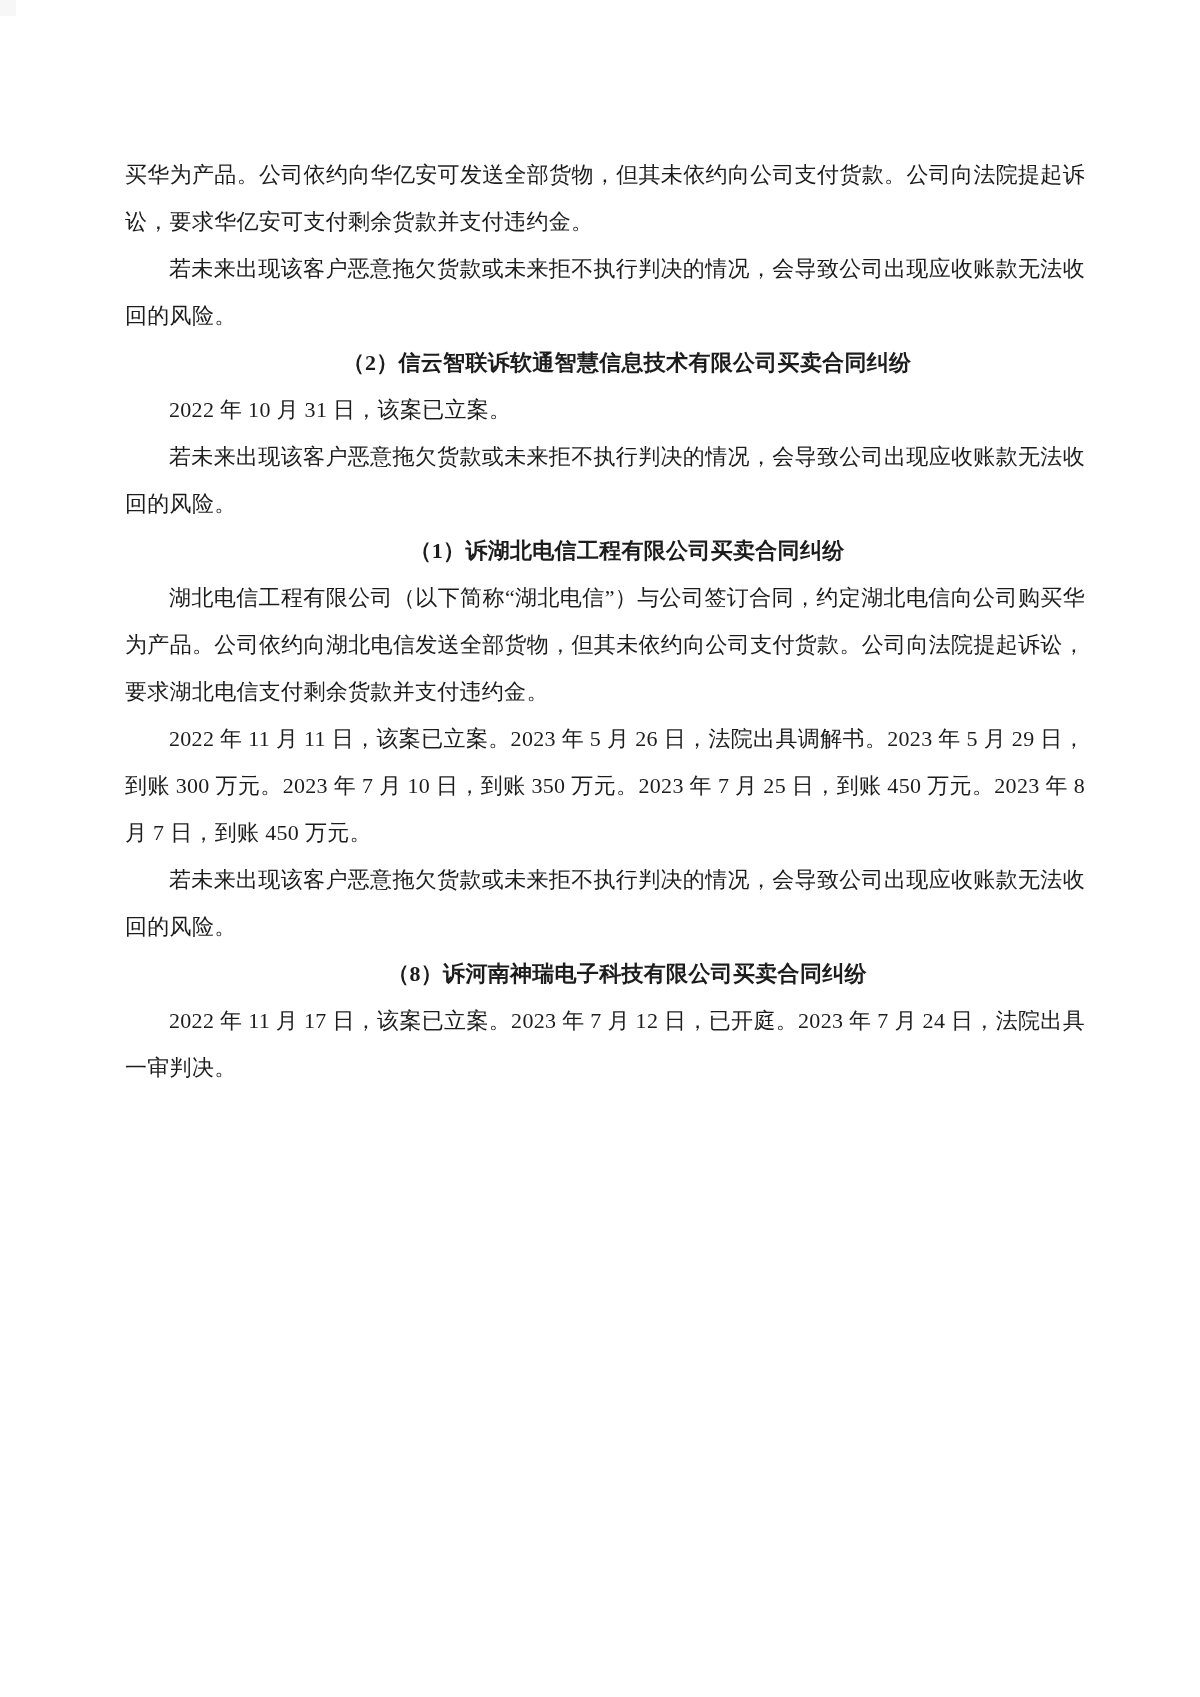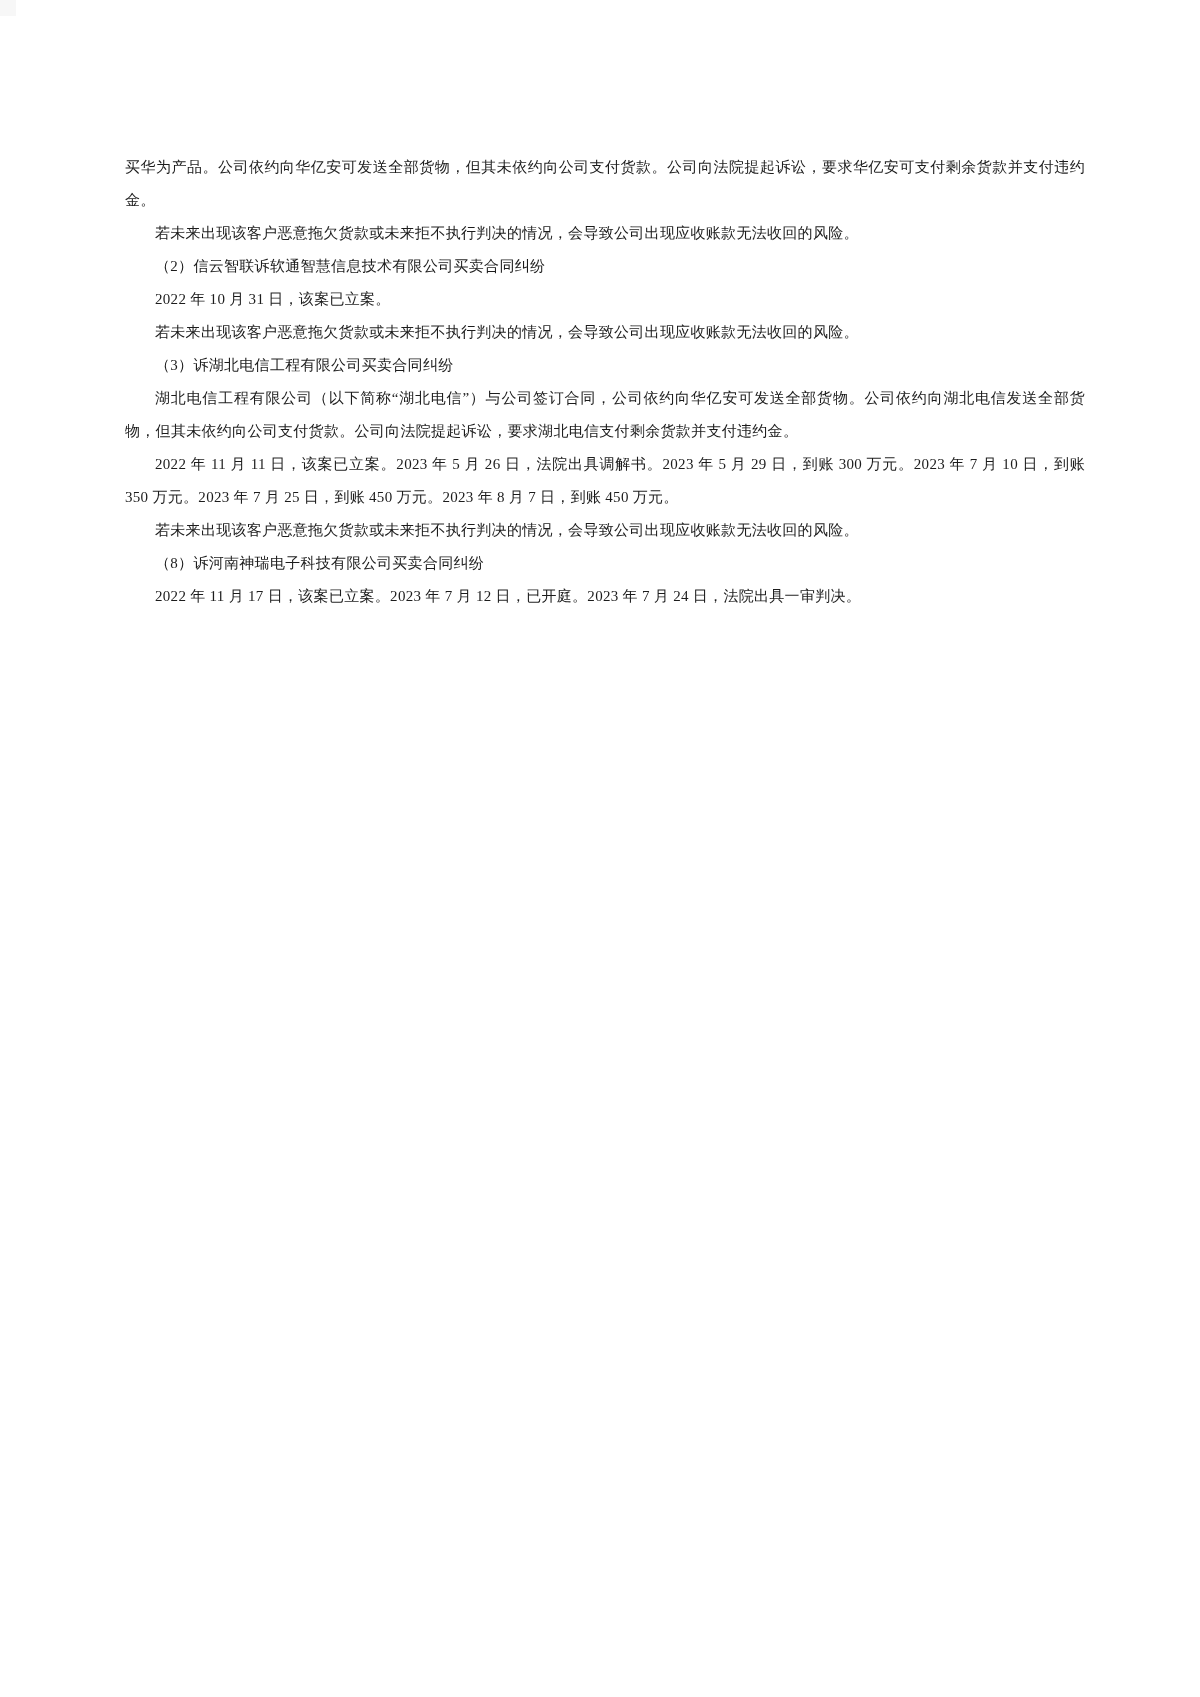--- a/index.html
+++ b/index.html
@@ -26,47 +26,47 @@
     left: 0;
     width: 16px;
     height: 16px;
     background: #f7f7f7;
   }
   .content {
     position: absolute;
     top: 151px;
     left: 125px;
     width: 960px;
-    font-size: 15px;
-    line-height: 33px;
+    font-size: 22px;
+    line-height: 47px;
     color: var(--text-color);
     text-align: justify;
     letter-spacing: 0.3px;
   }
   .content p {
     margin: 0;
     padding: 0;
   }
   p.indent { text-indent: 2em; }
   p.heading {
-    font-weight: 400;
-    text-align: left;
+    font-weight: 700;
+    text-align: center;
   }
 </style>
 </head>
 <body>
 
 <div class="page">
   <div class="corner-artifact"></div>
   <div class="content">
     <p class="body">买华为产品。公司依约向华亿安可发送全部货物，但其未依约向公司支付货款。公司向法院提起诉讼，要求华亿安可支付剩余货款并支付违约金。</p>
     <p class="body indent">若未来出现该客户恶意拖欠货款或未来拒不执行判决的情况，会导致公司出现应收账款无法收回的风险。</p>
     <p class="heading indent">（2）信云智联诉软通智慧信息技术有限公司买卖合同纠纷</p>
     <p class="body indent">2022 年 10 月 31 日，该案已立案。</p>
     <p class="body indent">若未来出现该客户恶意拖欠货款或未来拒不执行判决的情况，会导致公司出现应收账款无法收回的风险。</p>
-    <p class="heading indent">（3）诉湖北电信工程有限公司买卖合同纠纷</p>
-    <p class="body indent">湖北电信工程有限公司（以下简称“湖北电信”）与公司签订合同，公司依约向华亿安可发送全部货物。公司依约向湖北电信发送全部货物，但其未依约向公司支付货款。公司向法院提起诉讼，要求湖北电信支付剩余货款并支付违约金。</p>
+    <p class="heading indent">（1）诉湖北电信工程有限公司买卖合同纠纷</p>
+    <p class="body indent">湖北电信工程有限公司（以下简称“湖北电信”）与公司签订合同，约定湖北电信向公司购买华为产品。公司依约向湖北电信发送全部货物，但其未依约向公司支付货款。公司向法院提起诉讼，要求湖北电信支付剩余货款并支付违约金。</p>
     <p class="body indent">2022 年 11 月 11 日，该案已立案。2023 年 5 月 26 日，法院出具调解书。2023 年 5 月 29 日，到账 300 万元。2023 年 7 月 10 日，到账 350 万元。2023 年 7 月 25 日，到账 450 万元。2023 年 8 月 7 日，到账 450 万元。</p>
     <p class="body indent">若未来出现该客户恶意拖欠货款或未来拒不执行判决的情况，会导致公司出现应收账款无法收回的风险。</p>
     <p class="heading indent">（8）诉河南神瑞电子科技有限公司买卖合同纠纷</p>
     <p class="body indent">2022 年 11 月 17 日，该案已立案。2023 年 7 月 12 日，已开庭。2023 年 7 月 24 日，法院出具一审判决。</p>
   </div>
 </div>
 
 </body></html>

